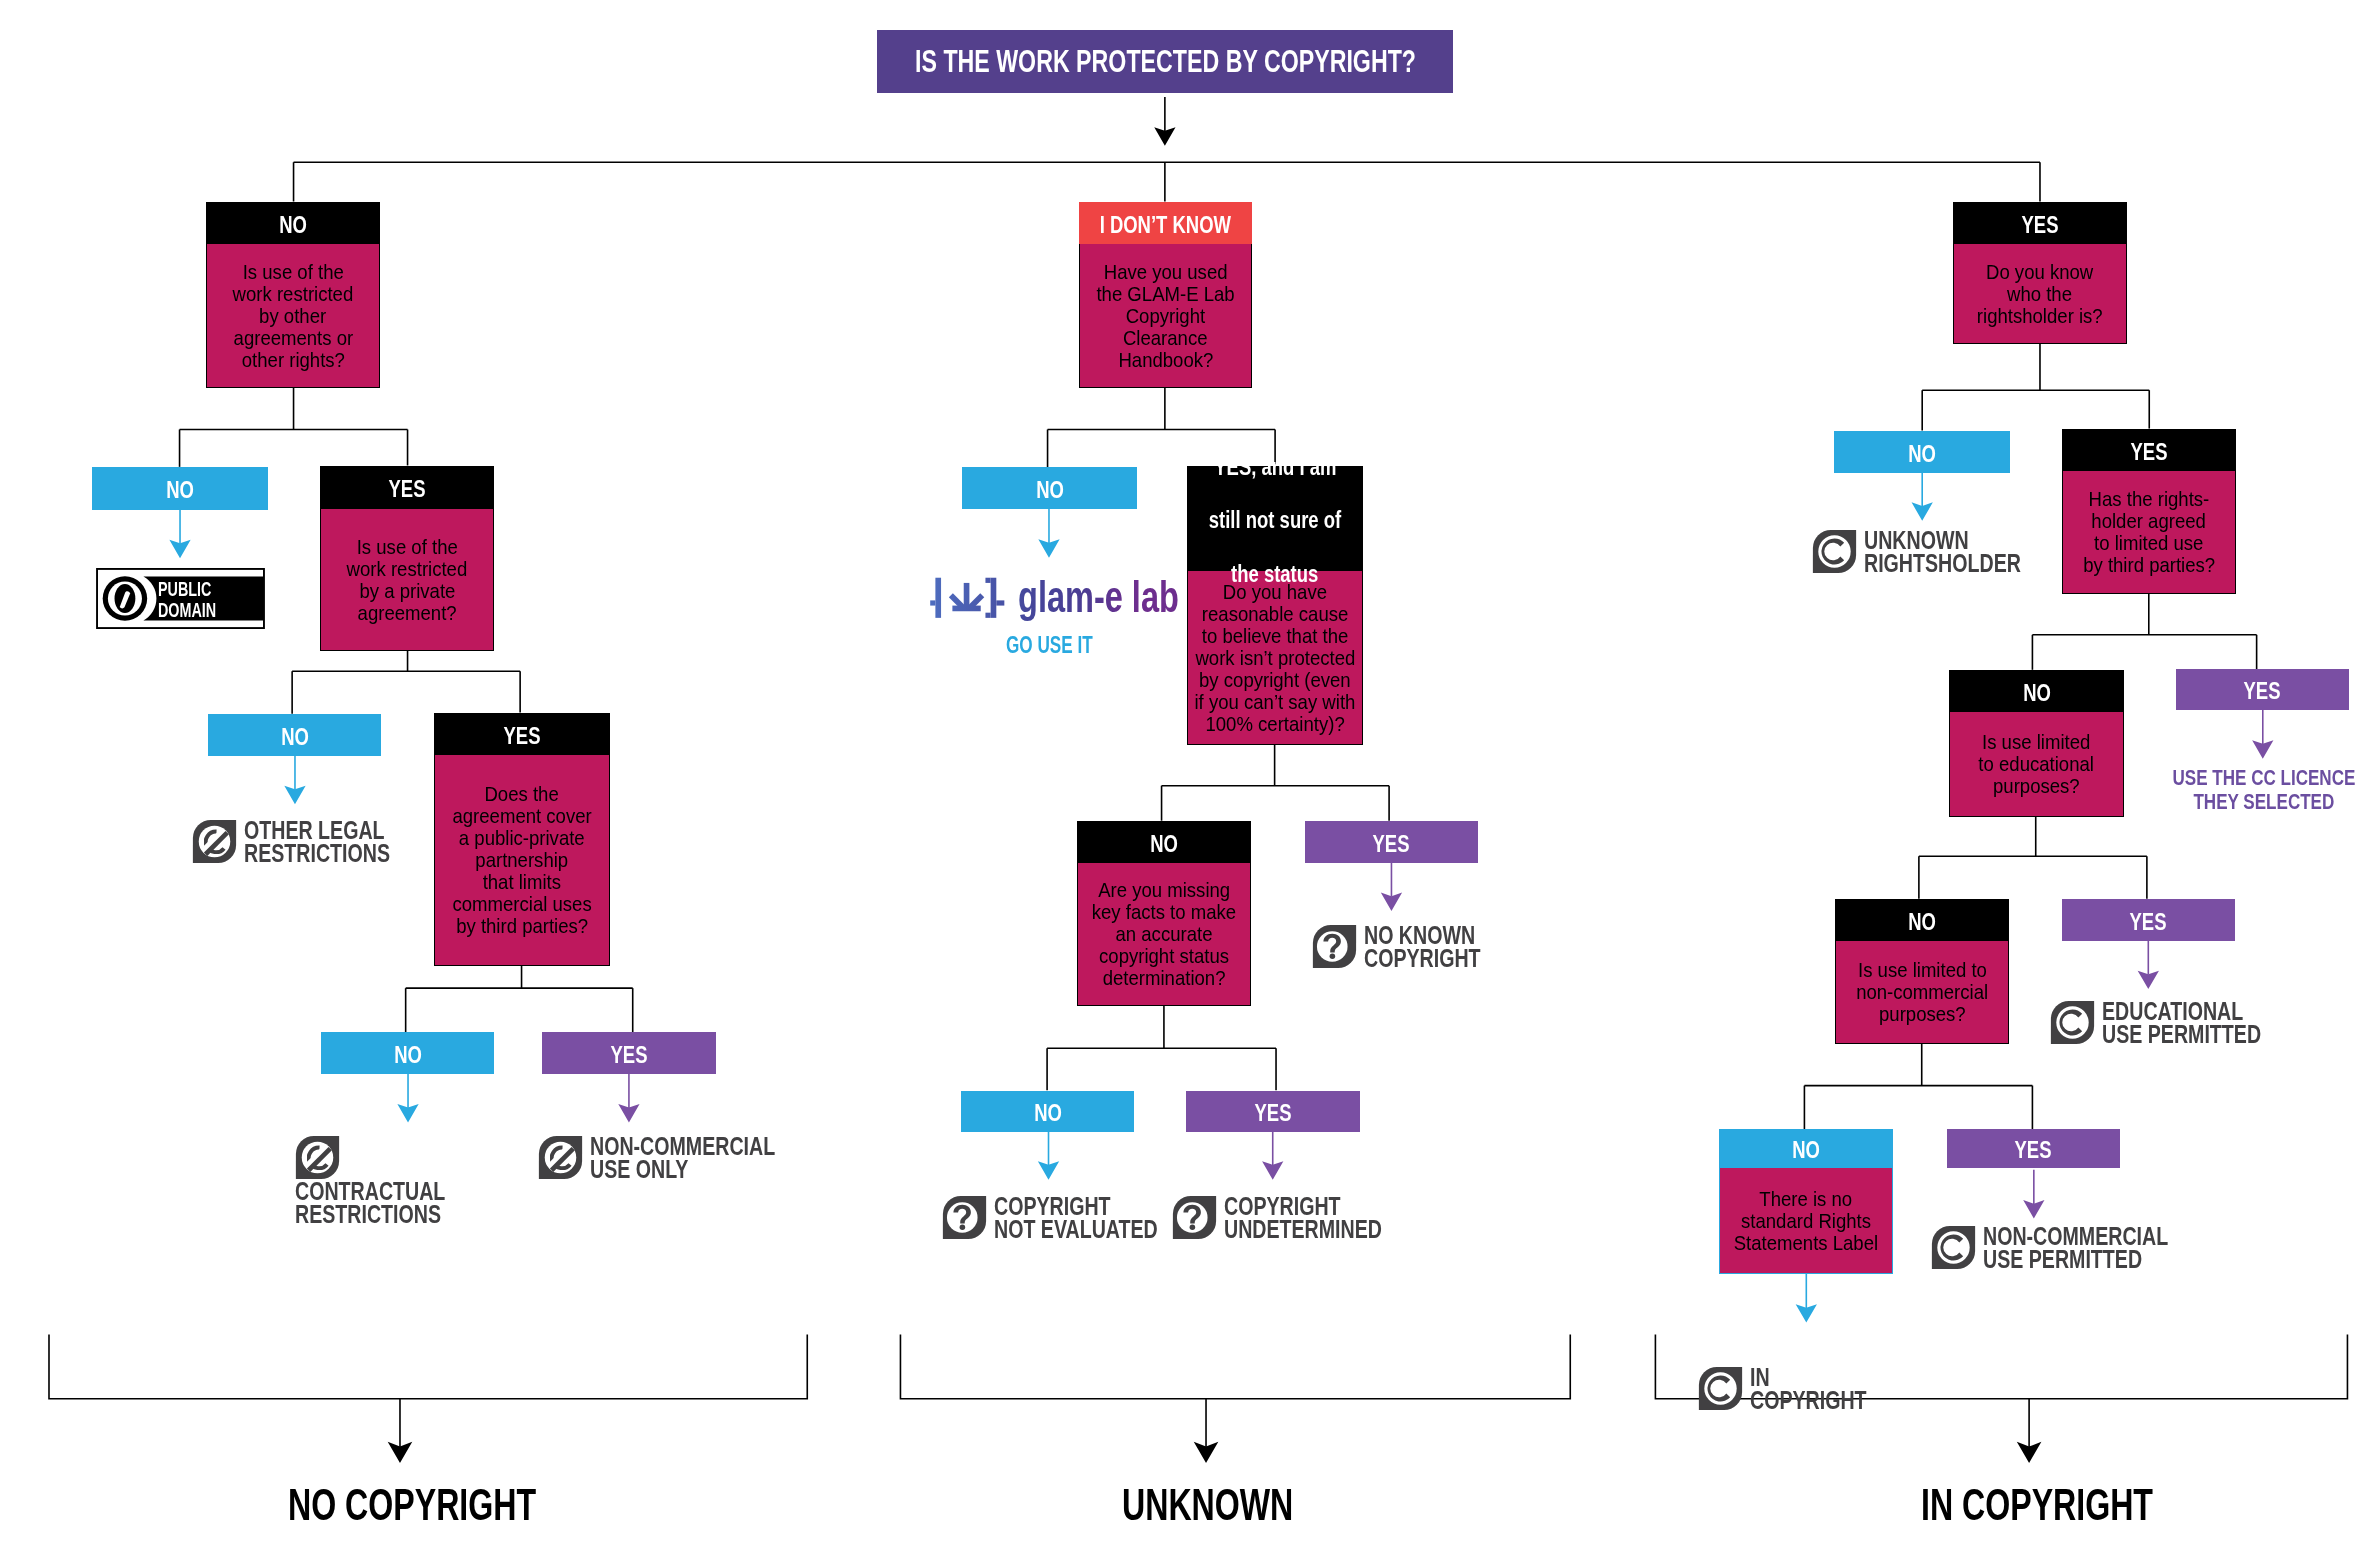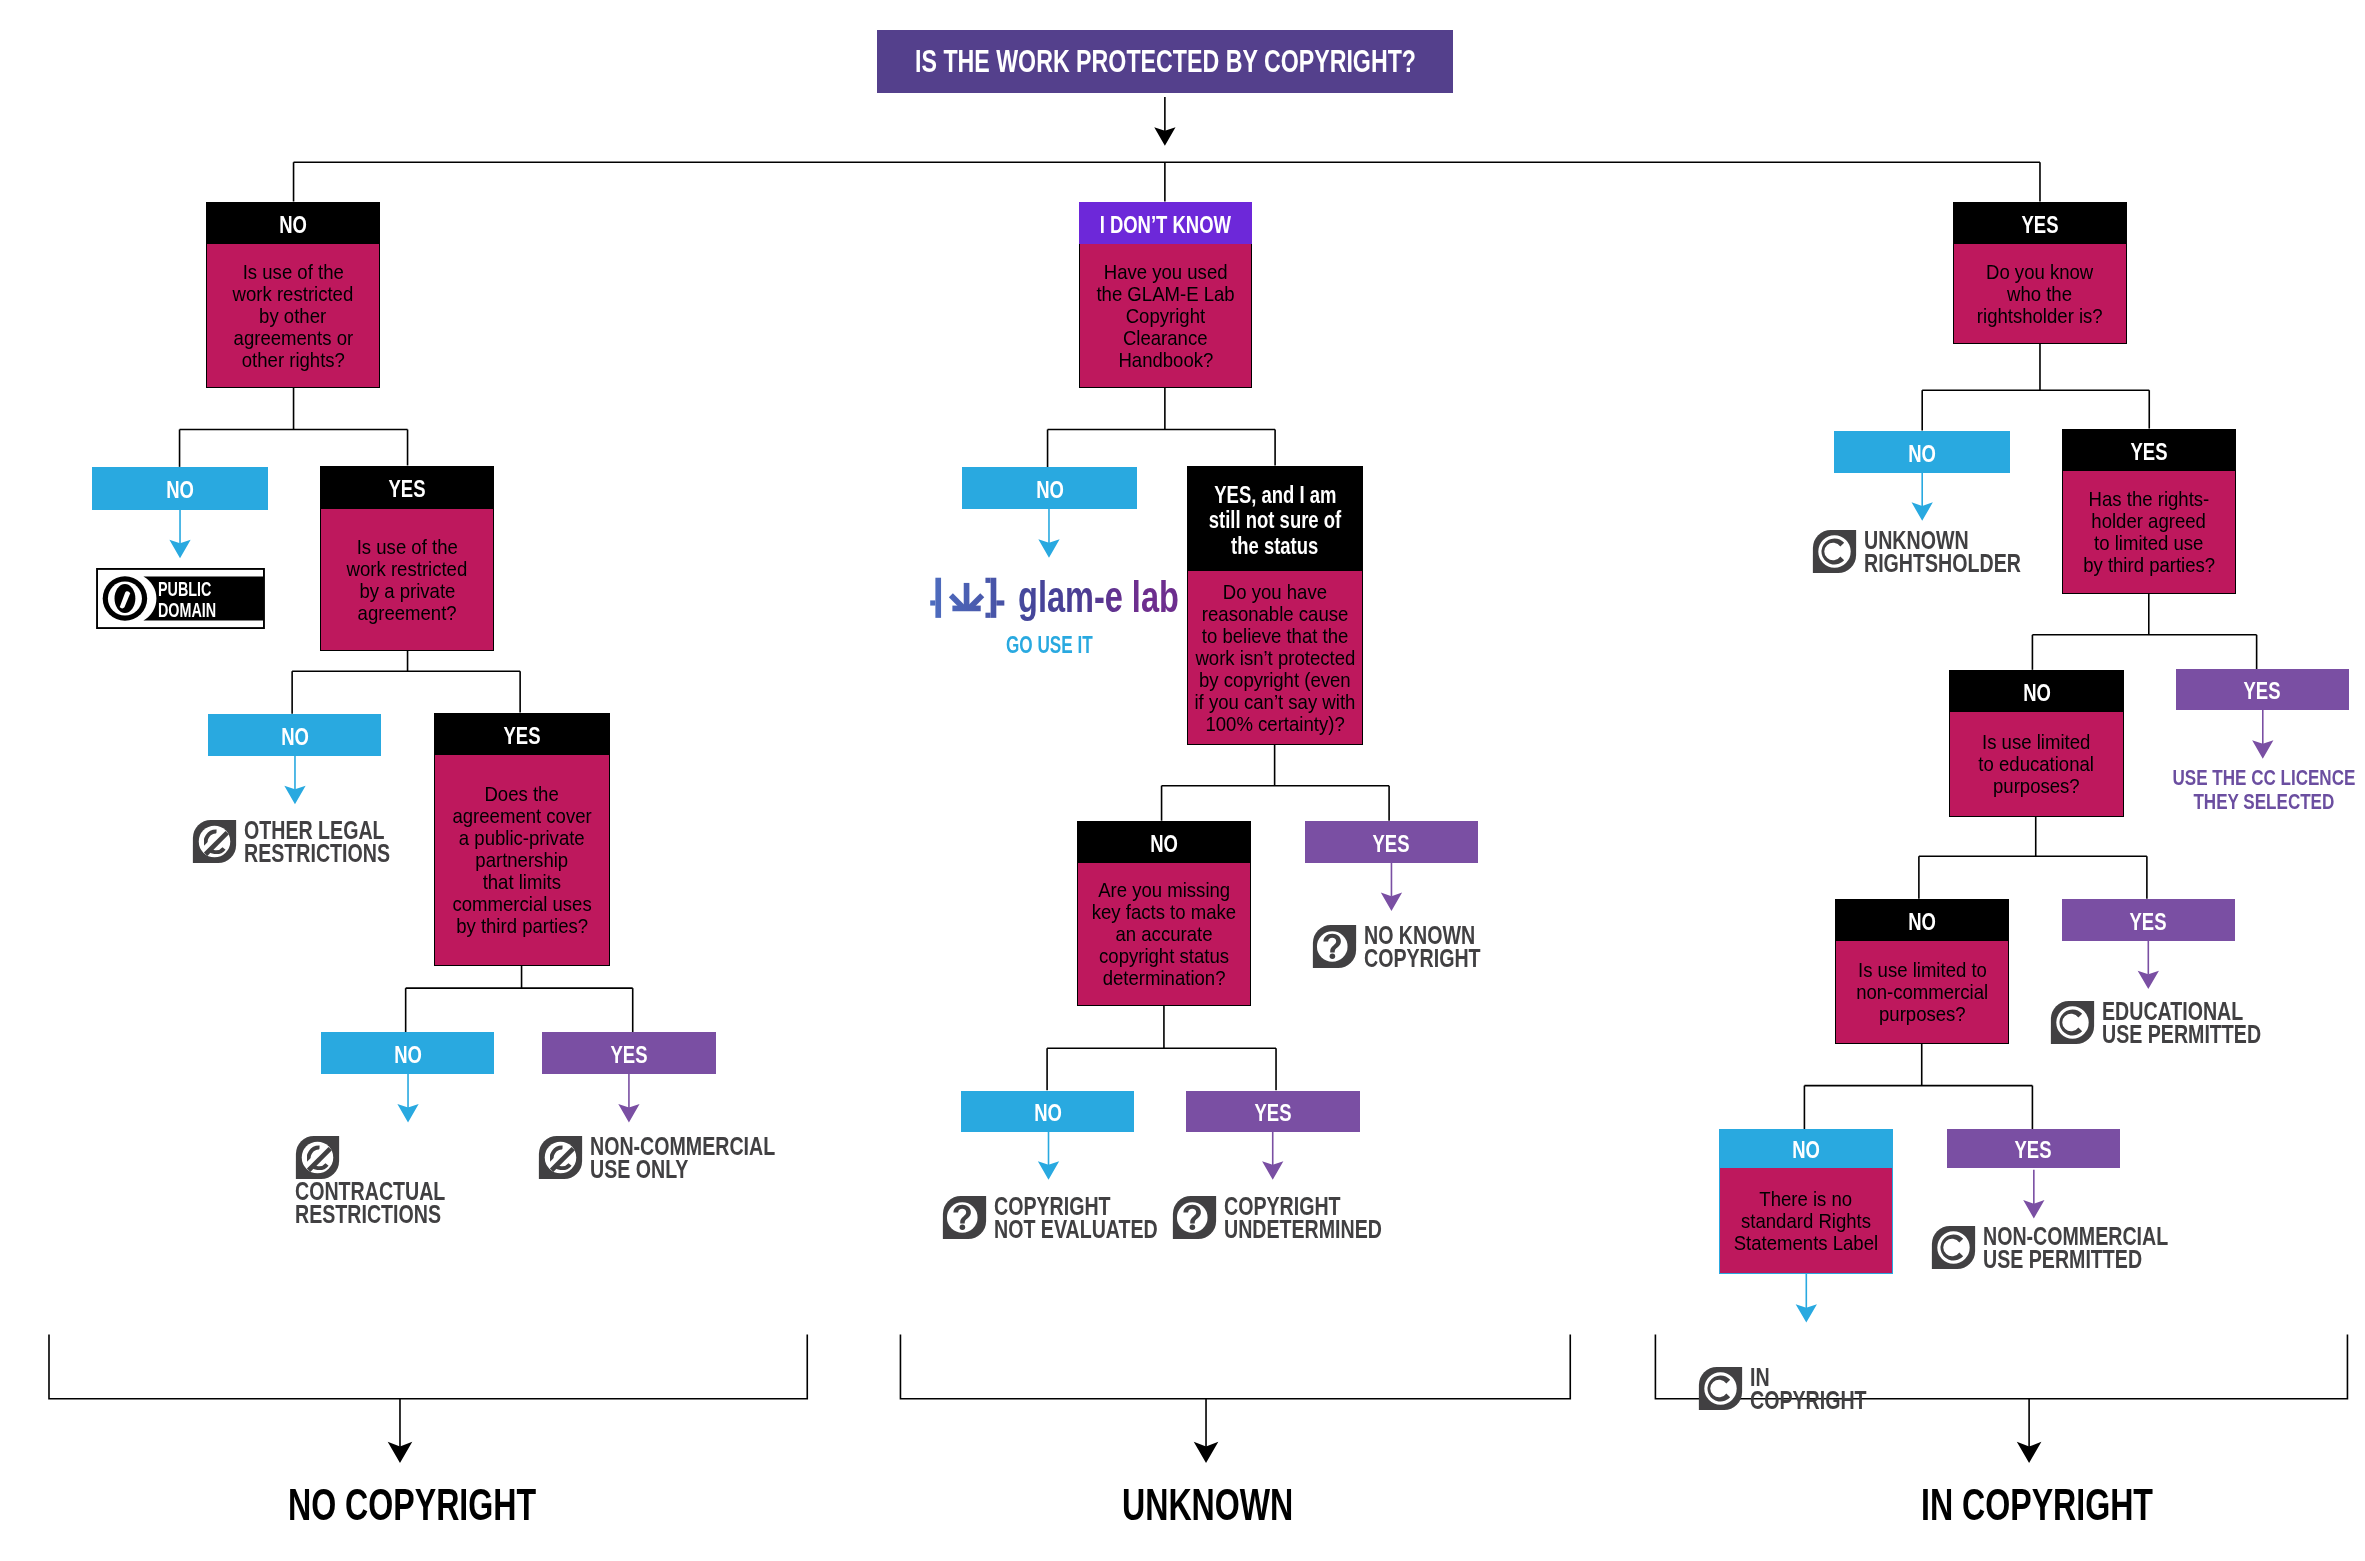--- a/index.html
+++ b/index.html
@@ -178,38 +178,38 @@
  <div class="nhdr" style="height:42px;background:#29A9E0;font-size:24px;line-height:25.5px;">
   <div>NO</div>
  </div>
 </div>
 <div class="node" style="left:542px;top:1032px;width:174px;">
  <div class="nhdr" style="height:42px;background:#7A4FA3;font-size:24px;line-height:25.5px;">
   <div>YES</div>
  </div>
 </div>
 <div class="node" style="left:1079px;top:202px;width:173px;">
- <div class="nhdr" style="height:42px;background:#6d28d9;font-size:24px;line-height:25.5px;text-align:center;">
+ <div class="nhdr" style="height:42px;background:#ef4444;font-size:24px;line-height:25.5px;text-align:center;">
   <div>I DON’T KNOW</div>
  </div>
  <div class="nbody" style="height:144px;border:1.4px solid #000;border-top:none;">
   <div>Have you used</div>
   <div>the GLAM-E Lab</div>
   <div>Copyright</div>
   <div>Clearance</div>
   <div>Handbook?</div>
  </div>
 </div>
 <div class="node" style="left:962px;top:467px;width:175px;">
  <div class="nhdr" style="height:42px;background:#29A9E0;font-size:24px;line-height:25.5px;">
   <div>NO</div>
  </div>
 </div>
 <div class="node" style="left:1187px;top:466px;width:176px;">
- <div class="nhdr" style="height:105px;background:#000;font-size:24px;line-height:25.5px;">
+ <div class="nhdr" style="height:105px;background:#000;font-size:24px;line-height:25.5px;gap:28px;">
   <div>YES, and I am</div>
   <div>still not sure of</div>
   <div>the status</div>
  </div>
  <div class="nbody" style="height:174px;border:1.4px solid #000;border-top:none;">
   <div>Do you have</div>
   <div>reasonable cause</div>
   <div>to believe that the</div>
   <div>work isn’t protected</div>
   <div>by copyright (even</div>

